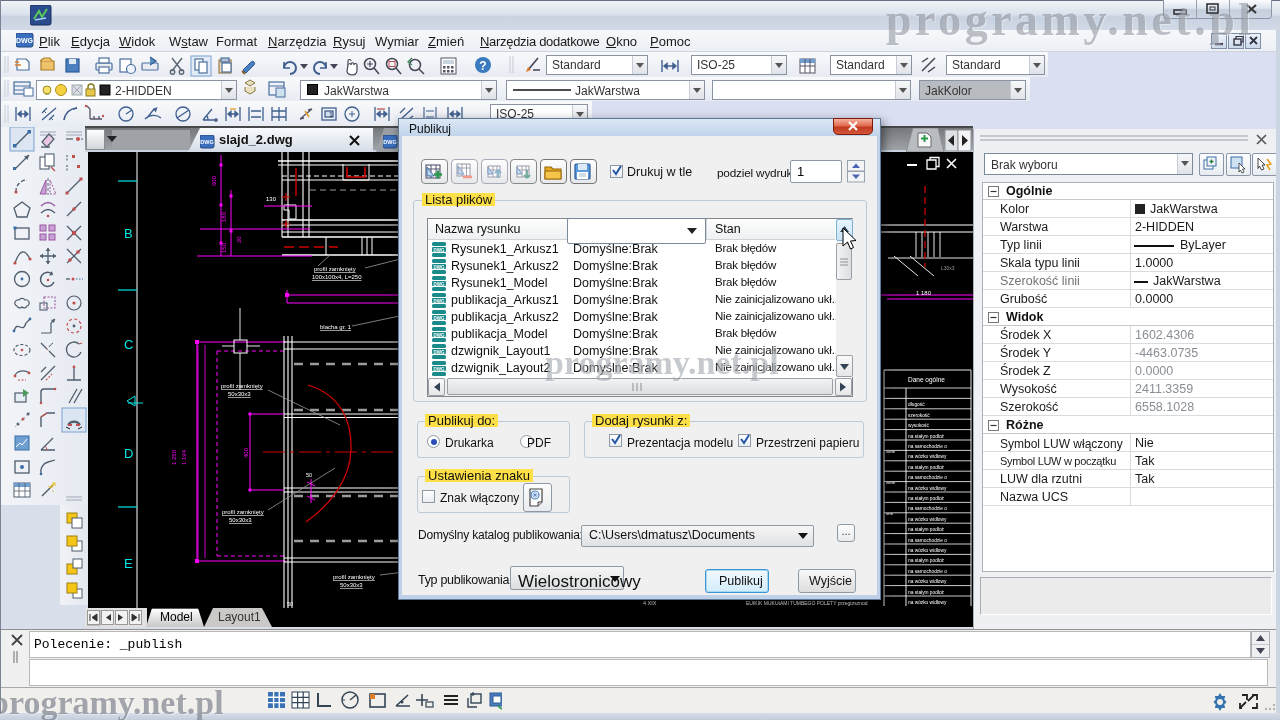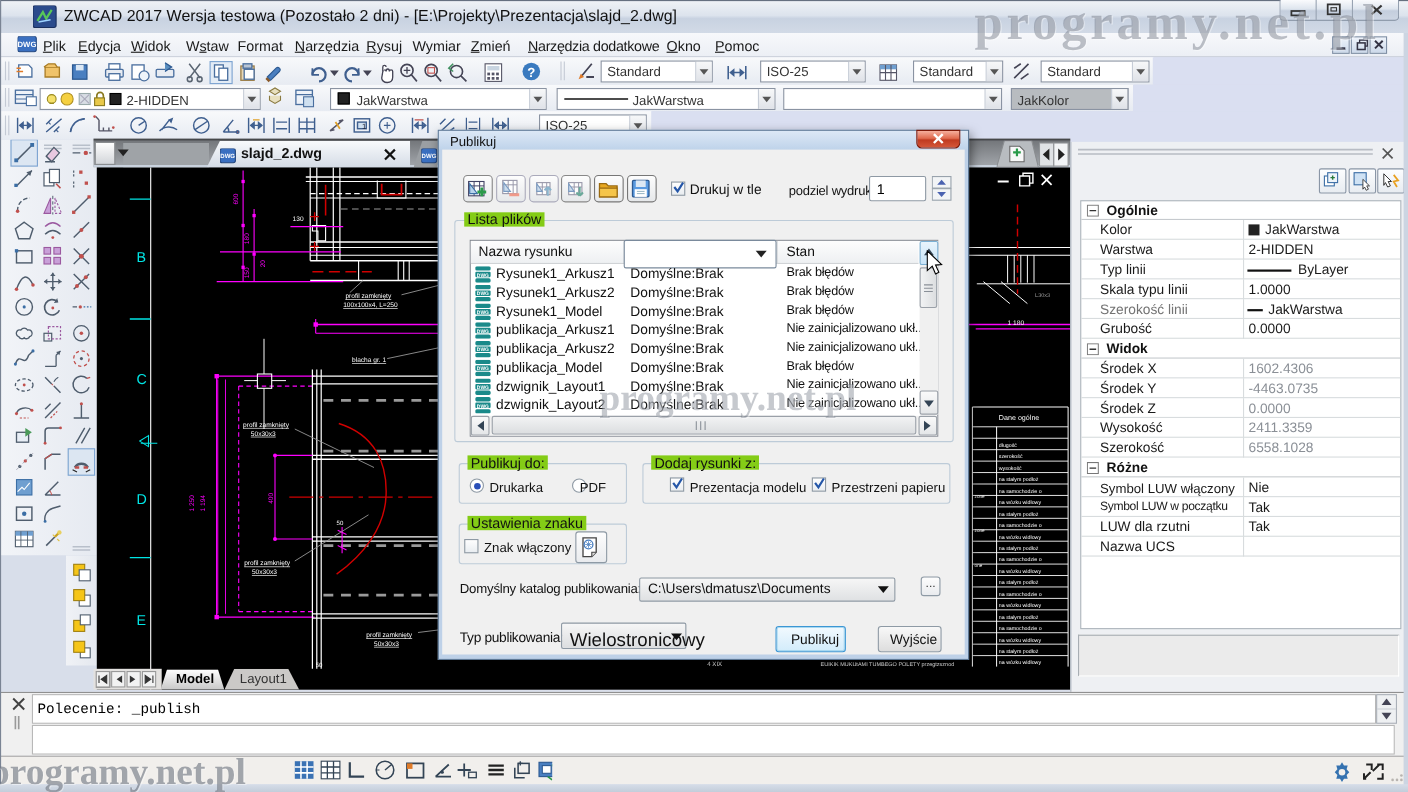--- a/index.html
+++ b/index.html
@@ -24,36 +24,35 @@
 #props{left:973px;top:129px;width:307px;height:500px;background:#eef0f3;border-left:1px solid #aab2bd}
 #cmd{left:0;top:629px;width:1280px;height:58px;background:#f0f0f0;border-top:1px solid #909090}
 #status{left:0;top:687px;width:1280px;height:26px;background:#f1efec;border-top:1px solid #a8a8a8}
 #rborder{left:1276px;top:30px;width:4px;height:684px;background:#ccd5e2}
 #bborder{left:0;top:713px;width:1280px;height:7px;background:linear-gradient(#d6dde8,#c3cdda)}
 .wm{font-family:"Liberation Serif",serif;font-weight:bold;color:rgba(110,118,130,0.55);text-shadow:1px 1px 0 rgba(255,255,255,0.4);white-space:nowrap}
 #dlg{left:398px;top:118px;width:483px;height:482px;background:#bed1e8;border:1px solid #5f7996;box-shadow:2px 4px 10px rgba(0,0,0,0.55)}
 #dlgtitle{left:0;top:0;width:481px;height:17px;background:linear-gradient(#dce8f6,#bfd3ea);font-size:12px;color:#111}
 #dlgclient{left:3px;top:17px;width:475px;height:459px;background:#f0f0f0}
 .gbox{border:1px solid #bdcbd8;border-radius:3px}
-.glabel{position:absolute;background:#84cc16;font-size:13px;color:#111;padding:0 3px;line-height:13px}
+.glabel{position:absolute;background:#fde047;font-size:13px;color:#111;padding:0 3px;line-height:13px}
 .dbtn{border:1px solid #8e9aa5;border-radius:3px;background:linear-gradient(#fdfdfd,#e9ebee)}
 .cb{width:13px;height:13px;background:linear-gradient(#fefefe,#e9edf1);border:1px solid #8e99a4}
 .lab{font-size:12.5px;color:#111}
 .mono{font-family:"Liberation Mono",monospace}
 </style></head>
 <body>
 <div id="win">
 
 <div class="abs" id="title"></div>
 <svg class="abs" style="left:30px;top:5px" width="22" height="21">
       <rect x="0" y="0" width="21" height="20" rx="2" fill="#2b4b8c" stroke="#1a2f5e"></rect>
       <path d="M4 14 L9 6 L12 12 L17 4" stroke="#58c858" stroke-width="2" fill="none"></path>
       <path d="M5 15 L16 13" stroke="#9fd4ff" stroke-width="1.5" fill="none"></path>
     </svg>
-<div class="abs" style="left:58px;top:7px;font-size:14.5px;color:#111">ZWCAD 2017 Wersja testowa (Pozostało 2 dni) - [E:\Projekty\Prezentacja\slajd_2.dwg]</div>
 <div class="abs" style="left:1163px;top:0;width:109px;height:19px;background:linear-gradient(#fafbfd,#dee5ee 45%,#c4cedd 55%,#cdd6e3);border:1px solid #8b97a8;border-top:none;border-radius:0 0 4px 4px"></div>
 <div class="abs" style="left:1196px;top:0px;width:1px;height:19px;background:#98a3b2"></div>
 <div class="abs" style="left:1229px;top:0px;width:1px;height:19px;background:#98a3b2"></div>
 <svg class="abs" style="left:1163px;top:0" width="109" height="19">
 <rect x="11" y="10" width="12" height="4" fill="none" stroke="#333" stroke-width="1.6"></rect>
 <rect x="44" y="4" width="11" height="9" fill="none" stroke="#333" stroke-width="1.6"></rect>
       <rect x="47" y="7" width="5" height="3" fill="none" stroke="#333" stroke-width="1"></rect>
 <path d="M84 5 L93 13 M93 5 L84 13" stroke="#333" stroke-width="2"></path>
 </svg>
 
@@ -723,29 +722,33 @@
 <rect x="14.5" y="0.5" width="12" height="14" fill="#f2f2f2" stroke="#999"></rect>
 <rect x="28.5" y="0.5" width="12" height="14" fill="#f2f2f2" stroke="#999"></rect>
 <rect x="42.5" y="0.5" width="12" height="14" fill="#f2f2f2" stroke="#999"></rect>
 </g>
 <path d="M3 4 v7 M10 4 l-5 3.5 5 3.5 z" fill="#333" stroke="#333" stroke-width="1"></path>
 <path d="M24 4 l-5 3.5 5 3.5 z" fill="#333"></path>
 <path d="M31 4 l5 3.5 -5 3.5 z" fill="#333"></path>
 <path d="M45 4 l5 3.5 -5 3.5 z M52 4 v7" fill="#333" stroke="#333" stroke-width="1"></path>
 </svg>
 <div class="abs" style="left:146px;top:608px;width:58px;height:19px;background:linear-gradient(#fdfdfd,#c8c8c8);clip-path:polygon(6px 0,52px 0,100% 100%,0 100%);border-top:1px solid #555"></div>
-<div class="abs" style="left:160px;top:610px;font-size:12px;font-weight:bold;color:#000">Model</div>
+<div class="abs" style="left:160px;top:610px;font-size:12px;font-weight:normal;color:#000">Model</div>
 <div class="abs" style="left:204px;top:608px;width:68px;height:19px;background:#cbc9c7;clip-path:polygon(9px 0,58px 0,100% 100%,0 100%)"></div>
 <div class="abs" style="left:218px;top:610px;font-size:12px;color:#333">Layout1</div>
 
 <div class="abs" id="props"></div>
 <svg class="abs" style="left:978px;top:134px" width="300" height="16">
       <path d="M2 2 h268 M2 6 h268" stroke="#b8bcc4" stroke-width="1.5"></path>
       <path d="M279 1 l9 9 M288 1 l-9 9" stroke="#555" stroke-width="1.6"></path>
     </svg>
+<div class="abs combo" style="left:984px;top:153px;width:209px;height:22px;border-color:#7a8a9c">
+      <span style="position:absolute;left:6px;top:4px">Brak wyboru</span>
+      <span class="ar"></span>
+    </div>
 <div class="abs" style="left:1199px;top:153px;width:25px;height:23px;background:linear-gradient(#fcfdfe,#e8ecf1);border:1px solid #8a96a6;border-radius:2px"></div>
 <div class="abs" style="left:1226px;top:153px;width:25px;height:23px;background:linear-gradient(#fcfdfe,#e8ecf1);border:1px solid #8a96a6;border-radius:2px"></div>
 <div class="abs" style="left:1252px;top:153px;width:25px;height:23px;background:linear-gradient(#fcfdfe,#e8ecf1);border:1px solid #8a96a6;border-radius:2px"></div>
 <svg class="abs" style="left:1199px;top:153px" width="80" height="23">
 <rect x="5" y="7" width="9" height="9" fill="#fff" stroke="#3b6ea5"></rect>
       <rect x="8" y="4" width="9" height="9" fill="#eef4fa" stroke="#3b6ea5"></rect>
       <path d="M12.5 6.5 v4 M10.5 8.5 h4" stroke="#2a7a3a" stroke-width="1.3"></path>
 <rect x="32" y="4" width="11" height="11" fill="#cfe2f4" stroke="#3b6ea5"></rect>
       <path d="M40 10 l6 6 -2.5 0 1.5 3 -2 1 -1.5 -3 -1.5 2 z" fill="#fff" stroke="#333" stroke-width="0.8"></path>
 <path d="M59 5 l7 7 -3 0 2 4 -2.5 1 -2 -4 -1.5 2.5 z" fill="#fff" stroke="#333" stroke-width="0.9"></path>

